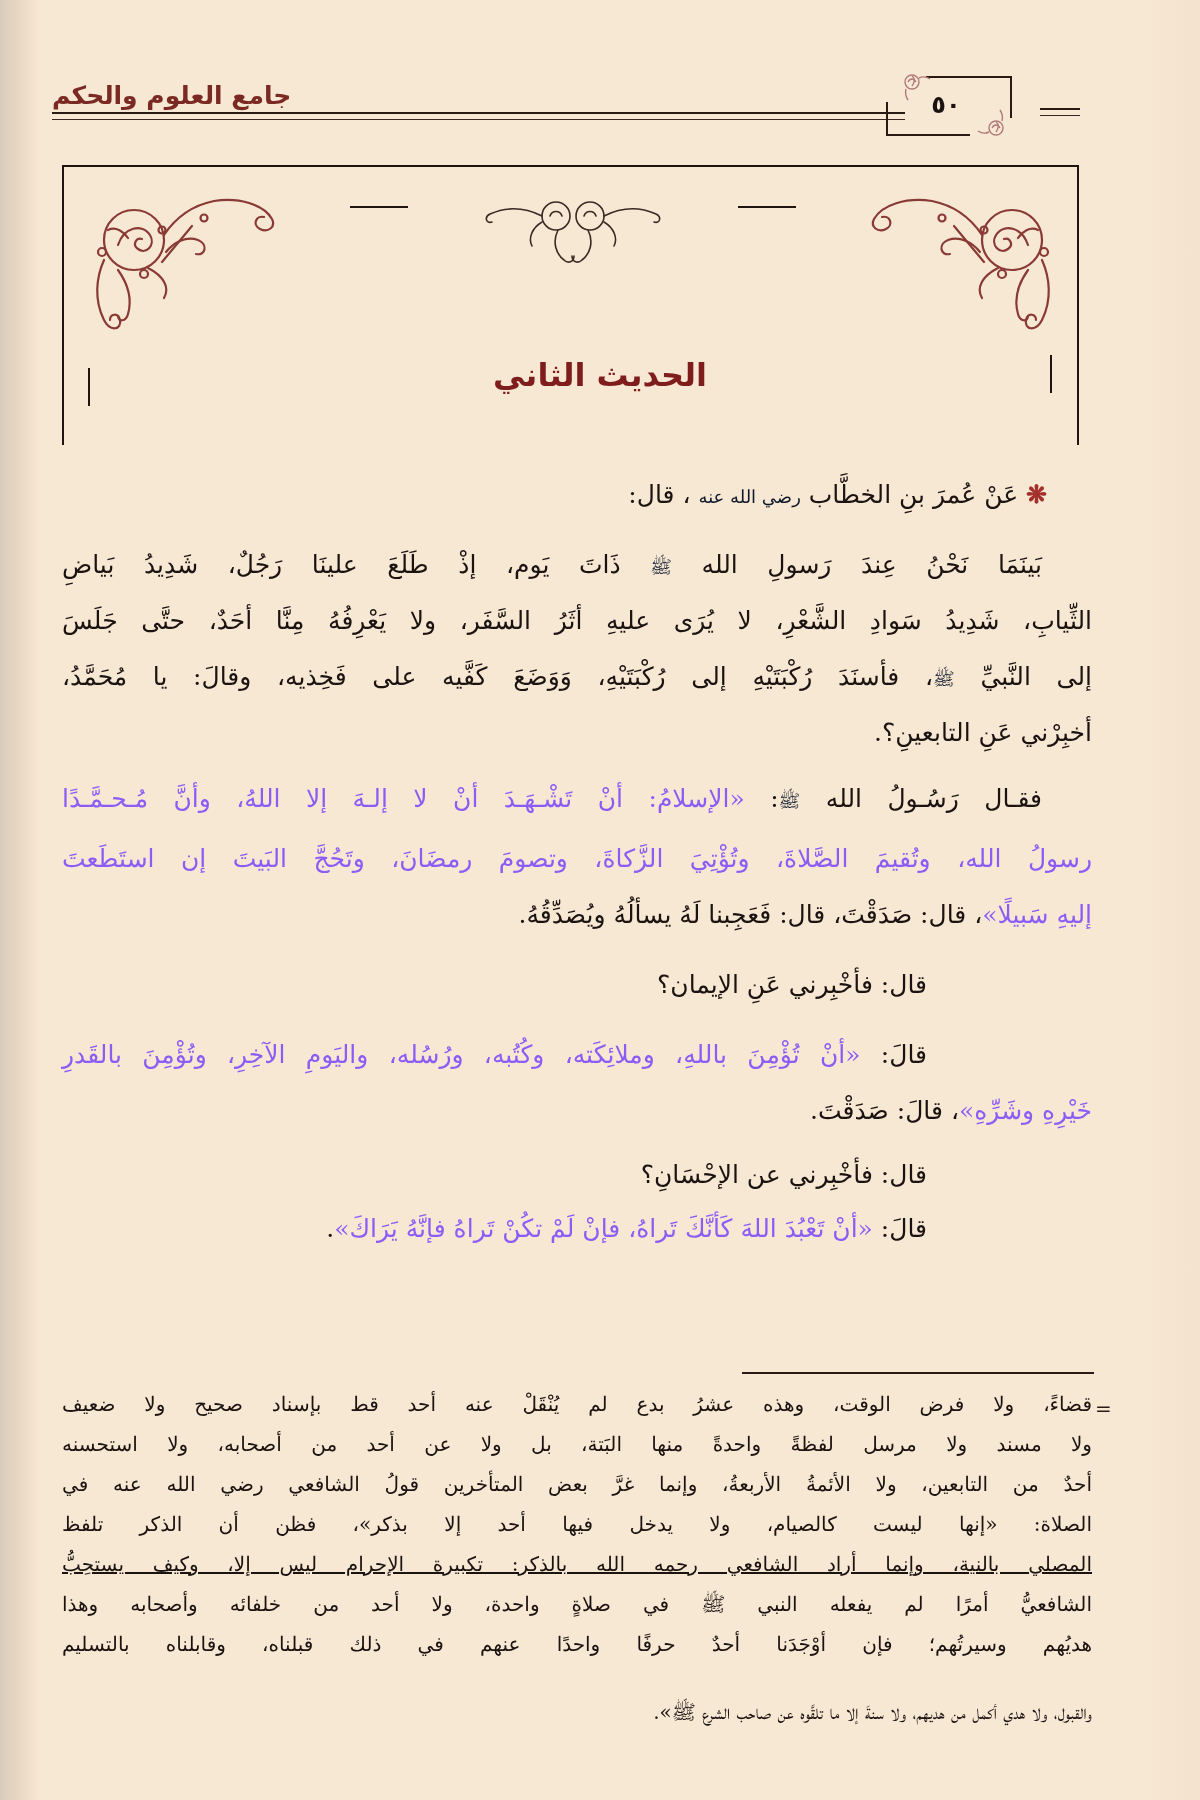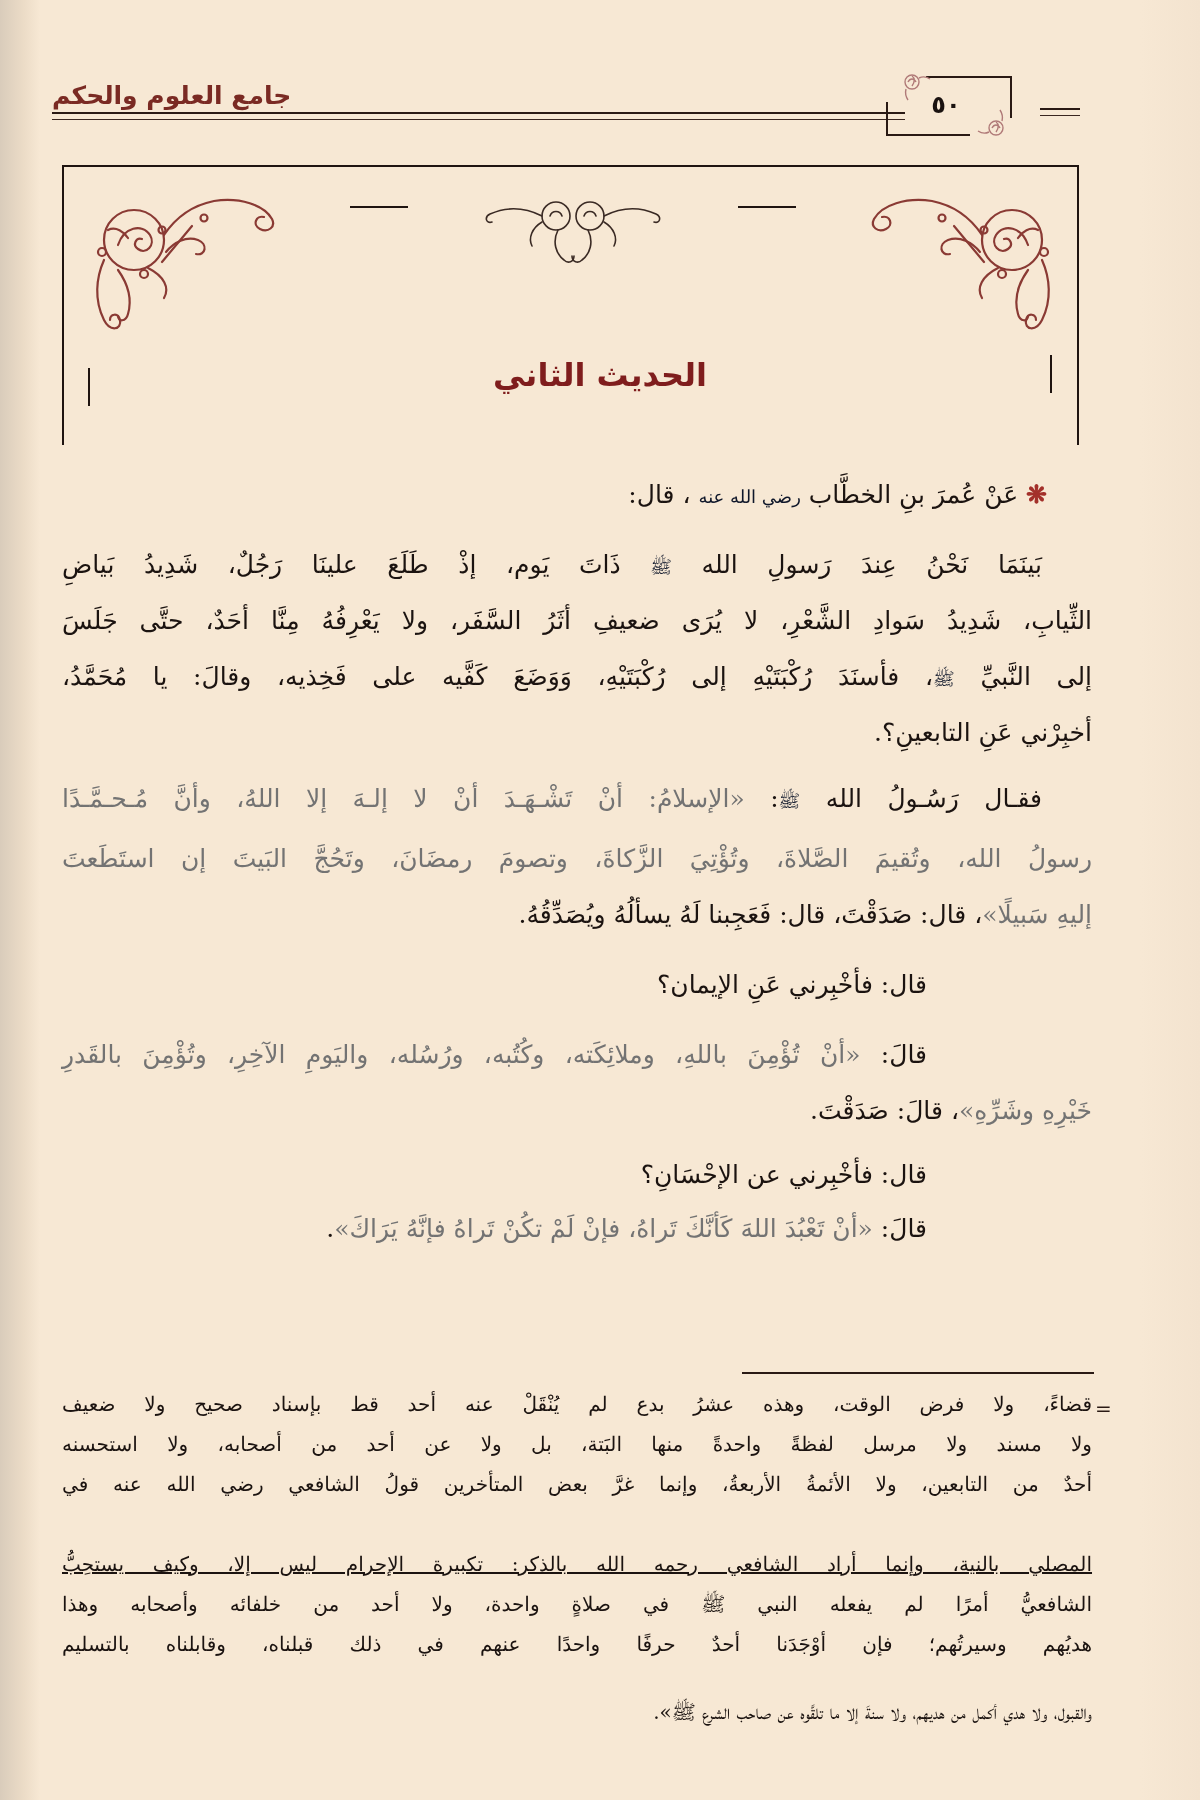--- a/index.html
+++ b/index.html
@@ -79,21 +79,21 @@
   .body-text {
     position:absolute; left:62px; width:1030px;
     direction:rtl; font-family:"DejaVu Serif", serif;
     font-size:25px; line-height:34px; color:#1b1310;
   }
   .line {
     position:absolute; left:0; width:100%; height:40px; white-space:nowrap;
     text-align:justify; text-align-last:justify;
   }
   .line.start { text-align-last:right; }
-  .quote { color:#737373; }
+  .quote { color:#8b5cf6; }
   .honor { color:#0f172a; font-size:18px; }
   .asterisk { color:#a3302a; font-weight:bold; }
   
   .fn-rule {
     position:absolute; left:742px; top:1372px; width:352px; height:0;
     border-top:2px solid #2a1a14;
   }
   .footnote {
     position:absolute; left:62px; width:1030px;
     direction:rtl; font-family:"DejaVu Serif", serif;
@@ -204,36 +204,37 @@
     <span> </span>
     <span>عَنْ عُمرَ بنِ الخطَّاب</span>
     <span> </span>
     <span class="honor">رضي الله عنه</span>
     <span>، قال:</span>
   </div>
 </div>
 
 <div class="body-text" id="hadith-body" style="top:548px;height:780px">
     <div class="line" style="top: 0px; padding-right: 50px; box-sizing: border-box;"><span class="">بَينَمَا نَحْنُ عِندَ رَسولِ الله </span><span class="honor">ﷺ</span><span class=""> ذَاتَ يَوم، إذْ طَلَعَ علينَا رَجُلٌ، شَدِيدُ بَياضِ</span></div>
-    <div class="line" style="top: 56px;"><span class="">الثِّيابِ، شَدِيدُ سَوادِ الشَّعْرِ، لا يُرَى ضعيفِ أثَرُ السَّفَر، ولا يَعْرِفُهُ مِنَّا أحَدٌ، حتَّى جَلَسَ</span></div>
+    <div class="line" style="top: 56px;"><span class="">الثِّيابِ، شَدِيدُ سَوادِ الشَّعْرِ، لا يُرَى عليهِ أثَرُ السَّفَر، ولا يَعْرِفُهُ مِنَّا أحَدٌ، حتَّى جَلَسَ</span></div>
     <div class="line" style="top: 112px;"><span class="">إلى النَّبيِّ </span><span class="honor">ﷺ</span><span class="">، فأسنَدَ رُكْبَتَيْهِ إلى رُكْبَتَيْهِ، وَوَضَعَ كَفَّيه على فَخِذيه، وقالَ: يا مُحَمَّدُ،</span></div>
     <div class="line start" style="top: 168px;"><span class="">أخبِرْني عَنِ التابعينِ؟.</span></div>
     <div class="line" style="top: 234px; padding-right: 50px; box-sizing: border-box;"><span class="">فقـال رَسُـولُ الله </span><span class="honor">ﷺ</span><span class="">: </span><span class="quote">«الإسلامُ: أنْ تَشْـهَـدَ أنْ لا إلـهَ إلا اللهُ، وأنَّ مُـحـمَّـدًا</span></div>
     <div class="line" style="top: 294px;"><span class="quote">رسولُ الله، وتُقيمَ الصَّلاةَ، وتُؤْتِيَ الزَّكاةَ، وتصومَ رمضَانَ، وتَحُجَّ البَيتَ إن استَطَعتَ</span></div>
     <div class="line start" style="top: 350px;"><span class="quote">إليهِ سَبيلًا»</span><span class="">، قال: صَدَقْتَ، قال: </span><span class="">فَعَجِبنا لَهُ يسألُهُ ويُصَدِّقُهُ.</span></div>
     <div class="line start" style="top: 420px; padding-right: 165px; box-sizing: border-box;"><span class="">قال: فأخْبِرني عَنِ الإيمان؟</span></div>
     <div class="line" style="top: 490px; padding-right: 165px; box-sizing: border-box;"><span class="">قالَ: </span><span class="quote">«أنْ تُؤْمِنَ باللهِ، وملائِكَته، وكُتُبه، ورُسُله، واليَومِ الآخِرِ، وتُؤْمِنَ بالقَدرِ</span></div>
     <div class="line start" style="top: 546px;"><span class="quote">خَيْرِهِ وشَرِّهِ»</span><span class="">، قالَ: صَدَقْتَ.</span></div>
     <div class="line start" style="top: 610px; padding-right: 165px; box-sizing: border-box;"><span class="">قال: فأخْبِرني عن الإحْسَانِ؟</span></div>
     <div class="line start" style="top: 664px; padding-right: 165px; box-sizing: border-box;"><span class="">قالَ: </span><span class="quote">«أنْ تَعْبُدَ اللهَ كَأنَّكَ تَراهُ، فإنْ لَمْ تكُنْ تَراهُ فإنَّهُ يَرَاكَ»</span><span class="">.</span></div>
   </div>
 
 <div class="fn-rule"></div>
 <div class="fn-continue">=</div>
 <div class="footnote" id="footnote-body" style="top:1392px;height:360px">
     <div class="fn-line" style="top: 0px;">قضاءً، ولا فرض الوقت، وهذه عشرُ بدع لم يُنْقَلْ عنه أحد قط بإسناد صحيح ولا ضعيف</div>
     <div class="fn-line" style="top: 40px;">ولا مسند ولا مرسل لفظةً واحدةً منها البَتة، بل ولا عن أحد من أصحابه، ولا استحسنه</div>
     <div class="fn-line" style="top: 80px;">أحدٌ من التابعين، ولا الأئمةُ الأربعةُ، وإنما غرَّ بعض المتأخرين قولُ الشافعي رضي الله عنه في</div>
+    <div class="fn-line" style="top: 120px;">الصلاة: «إنها ليست كالصيام، ولا يدخل فيها أحد إلا بذكر»، فظن أن الذكر تلفظ</div>
     <div class="fn-line" style="top: 160px; text-decoration: underline;">المصلي بالنية، وإنما أراد الشافعي رحمه الله بالذكر: تكبيرة الإحرام ليس إلا، وكيف يستحِبُّ</div>
     <div class="fn-line" style="top: 200px;">الشافعيُّ أمرًا لم يفعله النبي ﷺ في صلاةٍ واحدة، ولا أحد من خلفائه وأصحابه وهذا</div>
     <div class="fn-line" style="top: 240px;">هديُهم وسيرتُهم؛ فإن أوْجَدَنا أحدٌ حرفًا واحدًا عنهم في ذلك قبلناه، وقابلناه بالتسليم</div>
     <div class="fn-line end" style="top: 284px; margin-top: 24px;">والقبول، ولا هدي أكمل من هديهم، ولا سنةَ إلا ما تلقَّوه عن صاحب الشرع ﷺ».</div>
   </div>
 
 </body></html>

